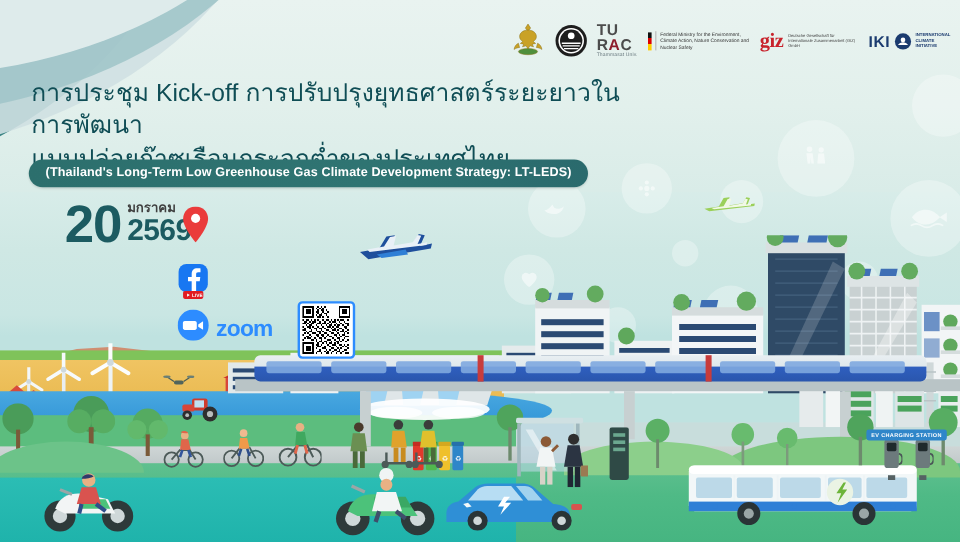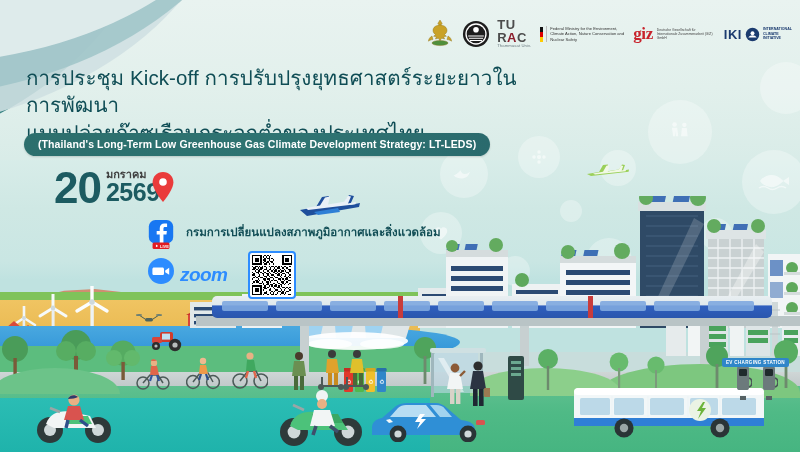--- a/index.html
+++ b/index.html
@@ -118,21 +118,21 @@
     font-size:10.5px;font-weight:bold;color:#124e56;letter-spacing:.05px;
   }
   .fb-badge{position:absolute;left:148px;top:220px;z-index:30;}
   .orgtxt{
     position:absolute;left:186px;top:223px;z-index:30;
     font-size:11.5px;font-weight:bold;color:#124e56;
   }
   .zoom-badge{position:absolute;left:148px;top:258px;z-index:30;}
   .zoomword{
     position:absolute;left:180px;top:264px;z-index:30;
-    font-size:19px;font-weight:bold;color:#2d8cff;letter-spacing:-.6px;font-style:italic;
+    font-size:19px;font-weight:bold;color:#2d8cff;letter-spacing:-.6px;
   }
   .qrbox{
     position:absolute;left:248px;top:251px;z-index:30;
     width:48px;height:48px;background:#fff;border:2px solid #2d8cff;border-radius:4px;
     padding:2px;box-sizing:border-box;
   }
   .ground-green{
     position:absolute;left:0;top:386px;width:800px;height:66px;
     background:linear-gradient(180deg,#5fc08f 0%,#4fba86 40%,#46b581 100%);
   }
@@ -352,21 +352,20 @@
 
   <div class="fb-badge">
     <svg width="26" height="30" viewBox="0 0 26 32">
       <rect x="0" y="0" width="26" height="25" rx="7" fill="#1877f2"></rect>
       <path d="M15.6 25V15.4h3.2l.5-3.8h-3.7V9.2c0-1.1.3-1.8 1.9-1.8h2V4c-.35-.05-1.55-.15-2.95-.15-2.9 0-4.9 1.8-4.9 5.05v2.7H8.4v3.8h3.25V25z" fill="#fff"></path>
       <rect x="4" y="24" width="18" height="7" rx="1.6" fill="#e11b22"></rect>
       <path d="M7.6 26.2l2.4 1.4-2.4 1.4z" fill="#fff"></path>
       <text x="12" y="29.4" font-size="4.2" fill="#fff" font-family="Liberation Sans, sans-serif" font-weight="bold">LIVE</text>
     </svg>
   </div>
-  <div class="orgtxt">กรมการเปลี่ยนแปลงสภาพภูมิอากาศและสิ่งแวดล้อม</div>
 
   <div class="zoom-badge">
     <svg width="26" height="26" viewBox="0 0 26 26">
       <circle cx="13" cy="13" r="13" fill="#2d8cff"></circle>
       <path d="M6 9.6h8.4c.9 0 1.6.7 1.6 1.6v4.2c0 .9-.7 1.6-1.6 1.6H6c-.9 0-1.6-.7-1.6-1.6v-4.2c0-.9.7-1.6 1.6-1.6z" fill="#fff"></path>
       <path d="M17.2 12.4l4-2.6v7l-4-2.6z" fill="#fff"></path>
     </svg>
   </div>
   <div class="zoomword">zoom</div>
 

